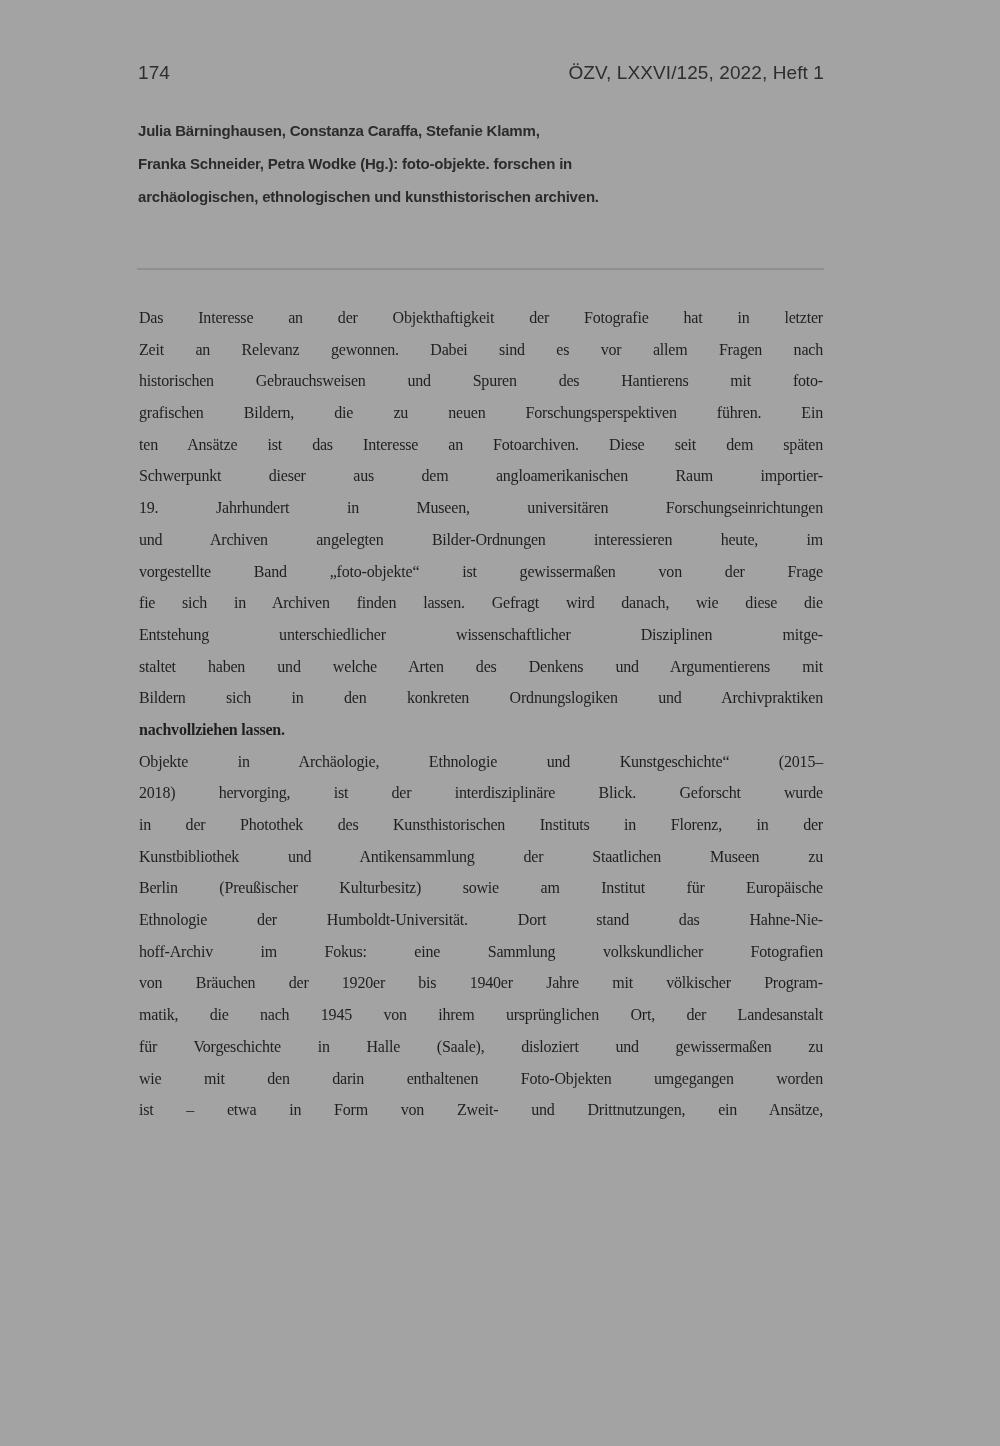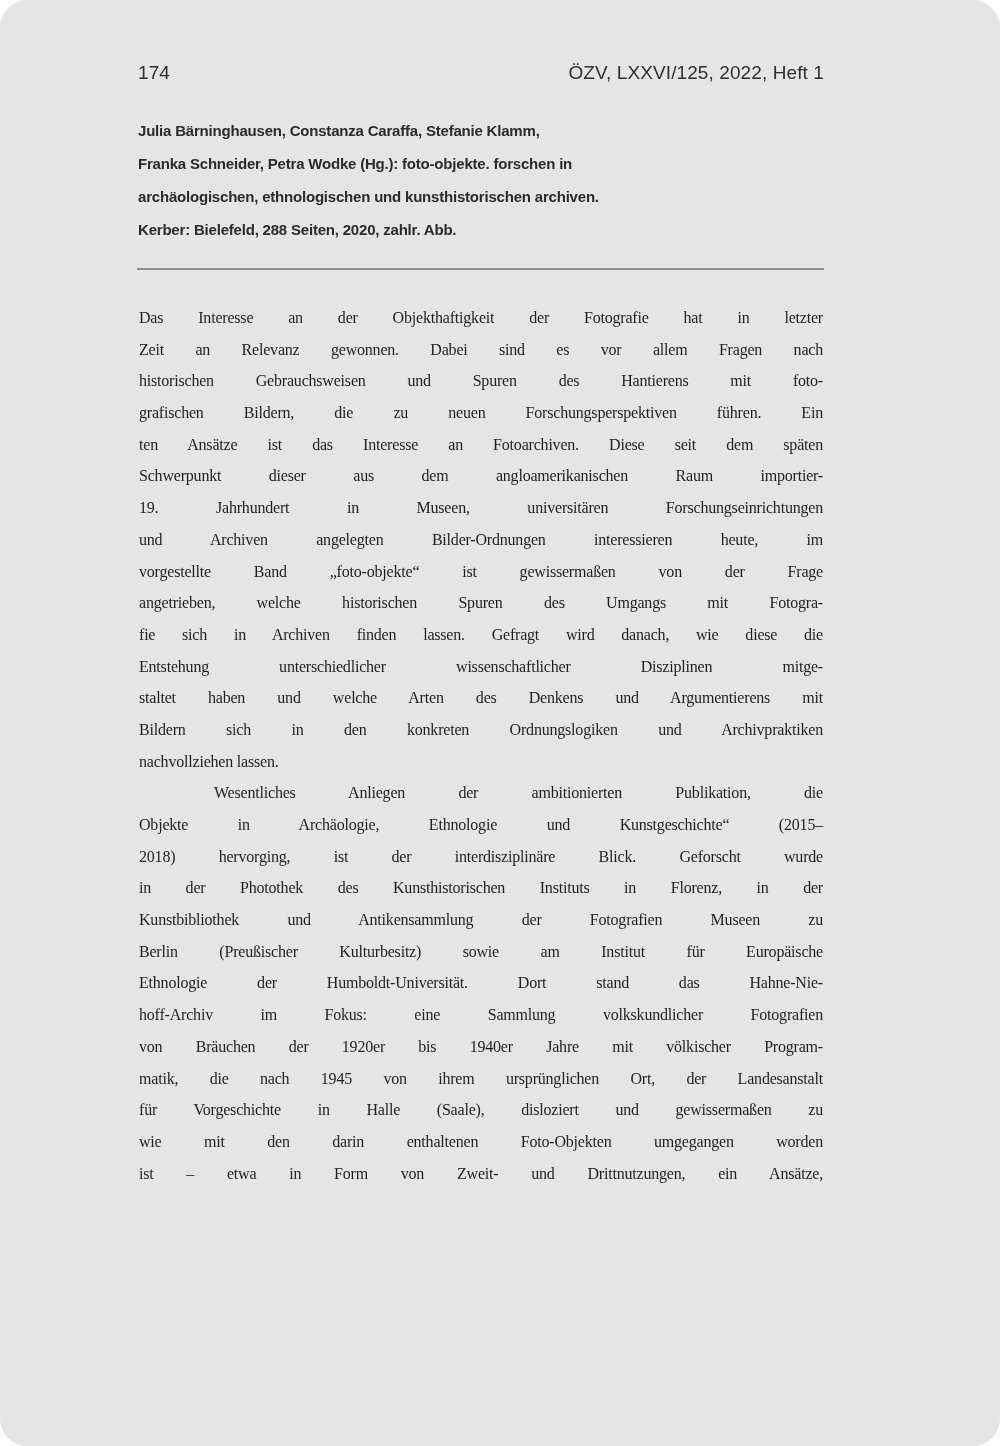--- a/index.html
+++ b/index.html
@@ -62,65 +62,63 @@
     height: 31.7px;
     line-height: 31.7px;
     text-align: justify;
     text-align-last: justify;
     white-space: normal;
     overflow: visible;
   }
   .body-line.no-justify {
     text-align: right;
     text-align-last: left;
+    font-weight: bold;
   }
   .body-line.indented {
     padding-left: 75px;
   }
 </style>
 </head>
 <body>
 
-<div class="page" style="background: #e5e5e5; border-radius: 27px;">
+<div class="page" style="background: #a3a3a3;">
 
   <div class="header-row" style="color: rgb(46, 46, 46);">
     <span>174</span>
     <span>ÖZV, LXXVI/125, 2022, Heft 1</span>
   </div>
 
   <div class="heading" style="color: rgb(43, 43, 43);">
     <div class="heading-line">Julia Bärninghausen, Constanza Caraffa, Stefanie Klamm,</div>
     <div class="heading-line">Franka Schneider, Petra Wodke (Hg.): foto-objekte. forschen in</div>
     <div class="heading-line">archäologischen, ethnologischen und kunsthistorischen archiven.</div>
-    <div class="heading-line">Kerber: Bielefeld, 288 Seiten, 2020, zahlr. Abb.</div>
   </div>
 
   <div class="rule" style="background: rgb(143, 143, 143);"></div>
 
   <div class="body-text" id="body-text" style="color: rgb(31, 31, 31);">
       <div class="body-line">Das Interesse an der Objekthaftigkeit der Fotografie hat in letzter</div>
       <div class="body-line">Zeit an Relevanz gewonnen. Dabei sind es vor allem Fragen nach</div>
       <div class="body-line">historischen Gebrauchsweisen und Spuren des Hantierens mit foto-</div>
       <div class="body-line">grafischen Bildern, die zu neuen Forschungsperspektiven führen. Ein</div>
       <div class="body-line">ten Ansätze ist das Interesse an Fotoarchiven. Diese seit dem späten</div>
       <div class="body-line">Schwerpunkt dieser aus dem angloamerikanischen Raum importier-</div>
       <div class="body-line">19. Jahrhundert in Museen, universitären Forschungseinrichtungen</div>
       <div class="body-line">und Archiven angelegten Bilder-Ordnungen interessieren heute, im</div>
       <div class="body-line">vorgestellte Band „foto-objekte“ ist gewissermaßen von der Frage</div>
-      <div class="body-line">angetrieben, welche historischen Spuren des Umgangs mit Fotogra-</div>
       <div class="body-line">fie sich in Archiven finden lassen. Gefragt wird danach, wie diese die</div>
       <div class="body-line">Entstehung unterschiedlicher wissenschaftlicher Disziplinen mitge-</div>
       <div class="body-line">staltet haben und welche Arten des Denkens und Argumentierens mit</div>
       <div class="body-line">Bildern sich in den konkreten Ordnungslogiken und Archivpraktiken</div>
       <div class="body-line no-justify">nachvollziehen lassen.</div>
-      <div class="body-line indented">Wesentliches Anliegen der ambitionierten Publikation, die</div>
       <div class="body-line">Objekte in Archäologie, Ethnologie und Kunstgeschichte“ (2015–</div>
       <div class="body-line">2018) hervorging, ist der interdisziplinäre Blick. Geforscht wurde</div>
       <div class="body-line">in der Photothek des Kunsthistorischen Instituts in Florenz, in der</div>
-      <div class="body-line">Kunstbibliothek und Antikensammlung der Fotografien Museen zu</div>
+      <div class="body-line">Kunstbibliothek und Antikensammlung der Staatlichen Museen zu</div>
       <div class="body-line">Berlin (Preußischer Kulturbesitz) sowie am Institut für Europäische</div>
       <div class="body-line">Ethnologie der Humboldt-Universität. Dort stand das Hahne-Nie-</div>
       <div class="body-line">hoff-Archiv im Fokus: eine Sammlung volkskundlicher Fotografien</div>
       <div class="body-line">von Bräuchen der 1920er bis 1940er Jahre mit völkischer Program-</div>
       <div class="body-line">matik, die nach 1945 von ihrem ursprünglichen Ort, der Landesanstalt</div>
       <div class="body-line">für Vorgeschichte in Halle (Saale), disloziert und gewissermaßen zu</div>
       <div class="body-line">wie mit den darin enthaltenen Foto-Objekten umgegangen worden</div>
       <div class="body-line">ist – etwa in Form von Zweit- und Drittnutzungen, ein Ansätze,</div>
     </div>
 

